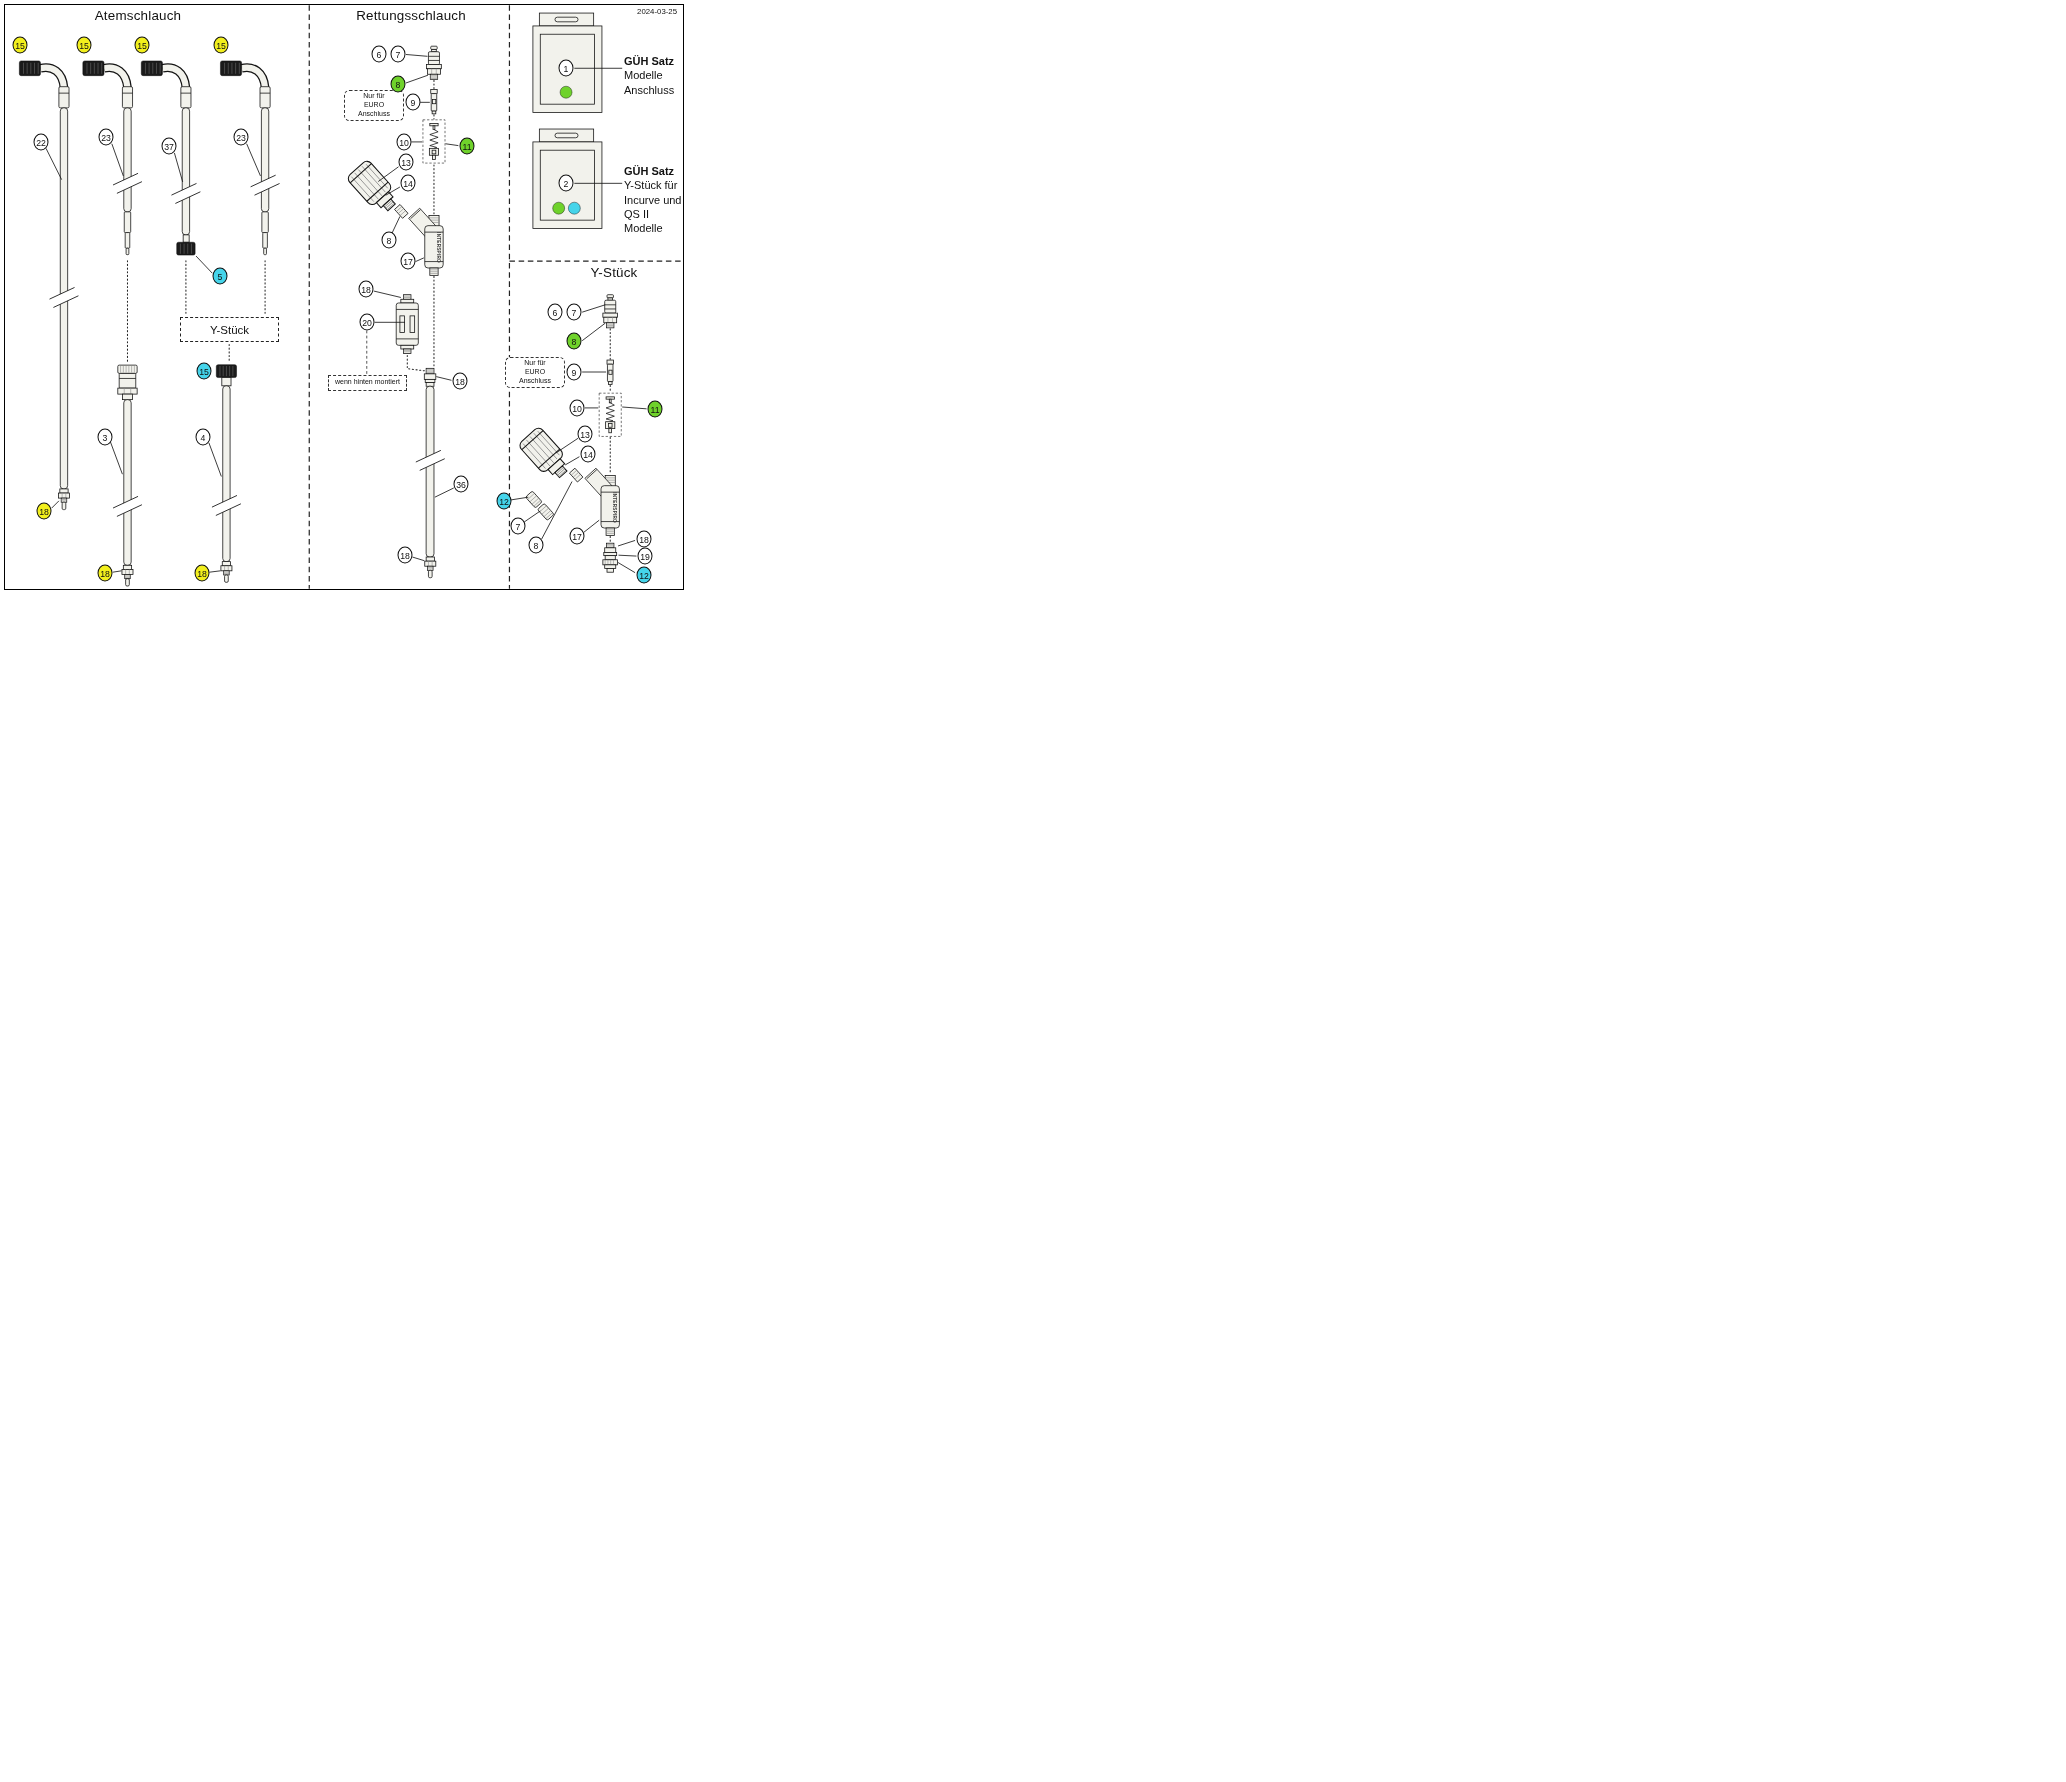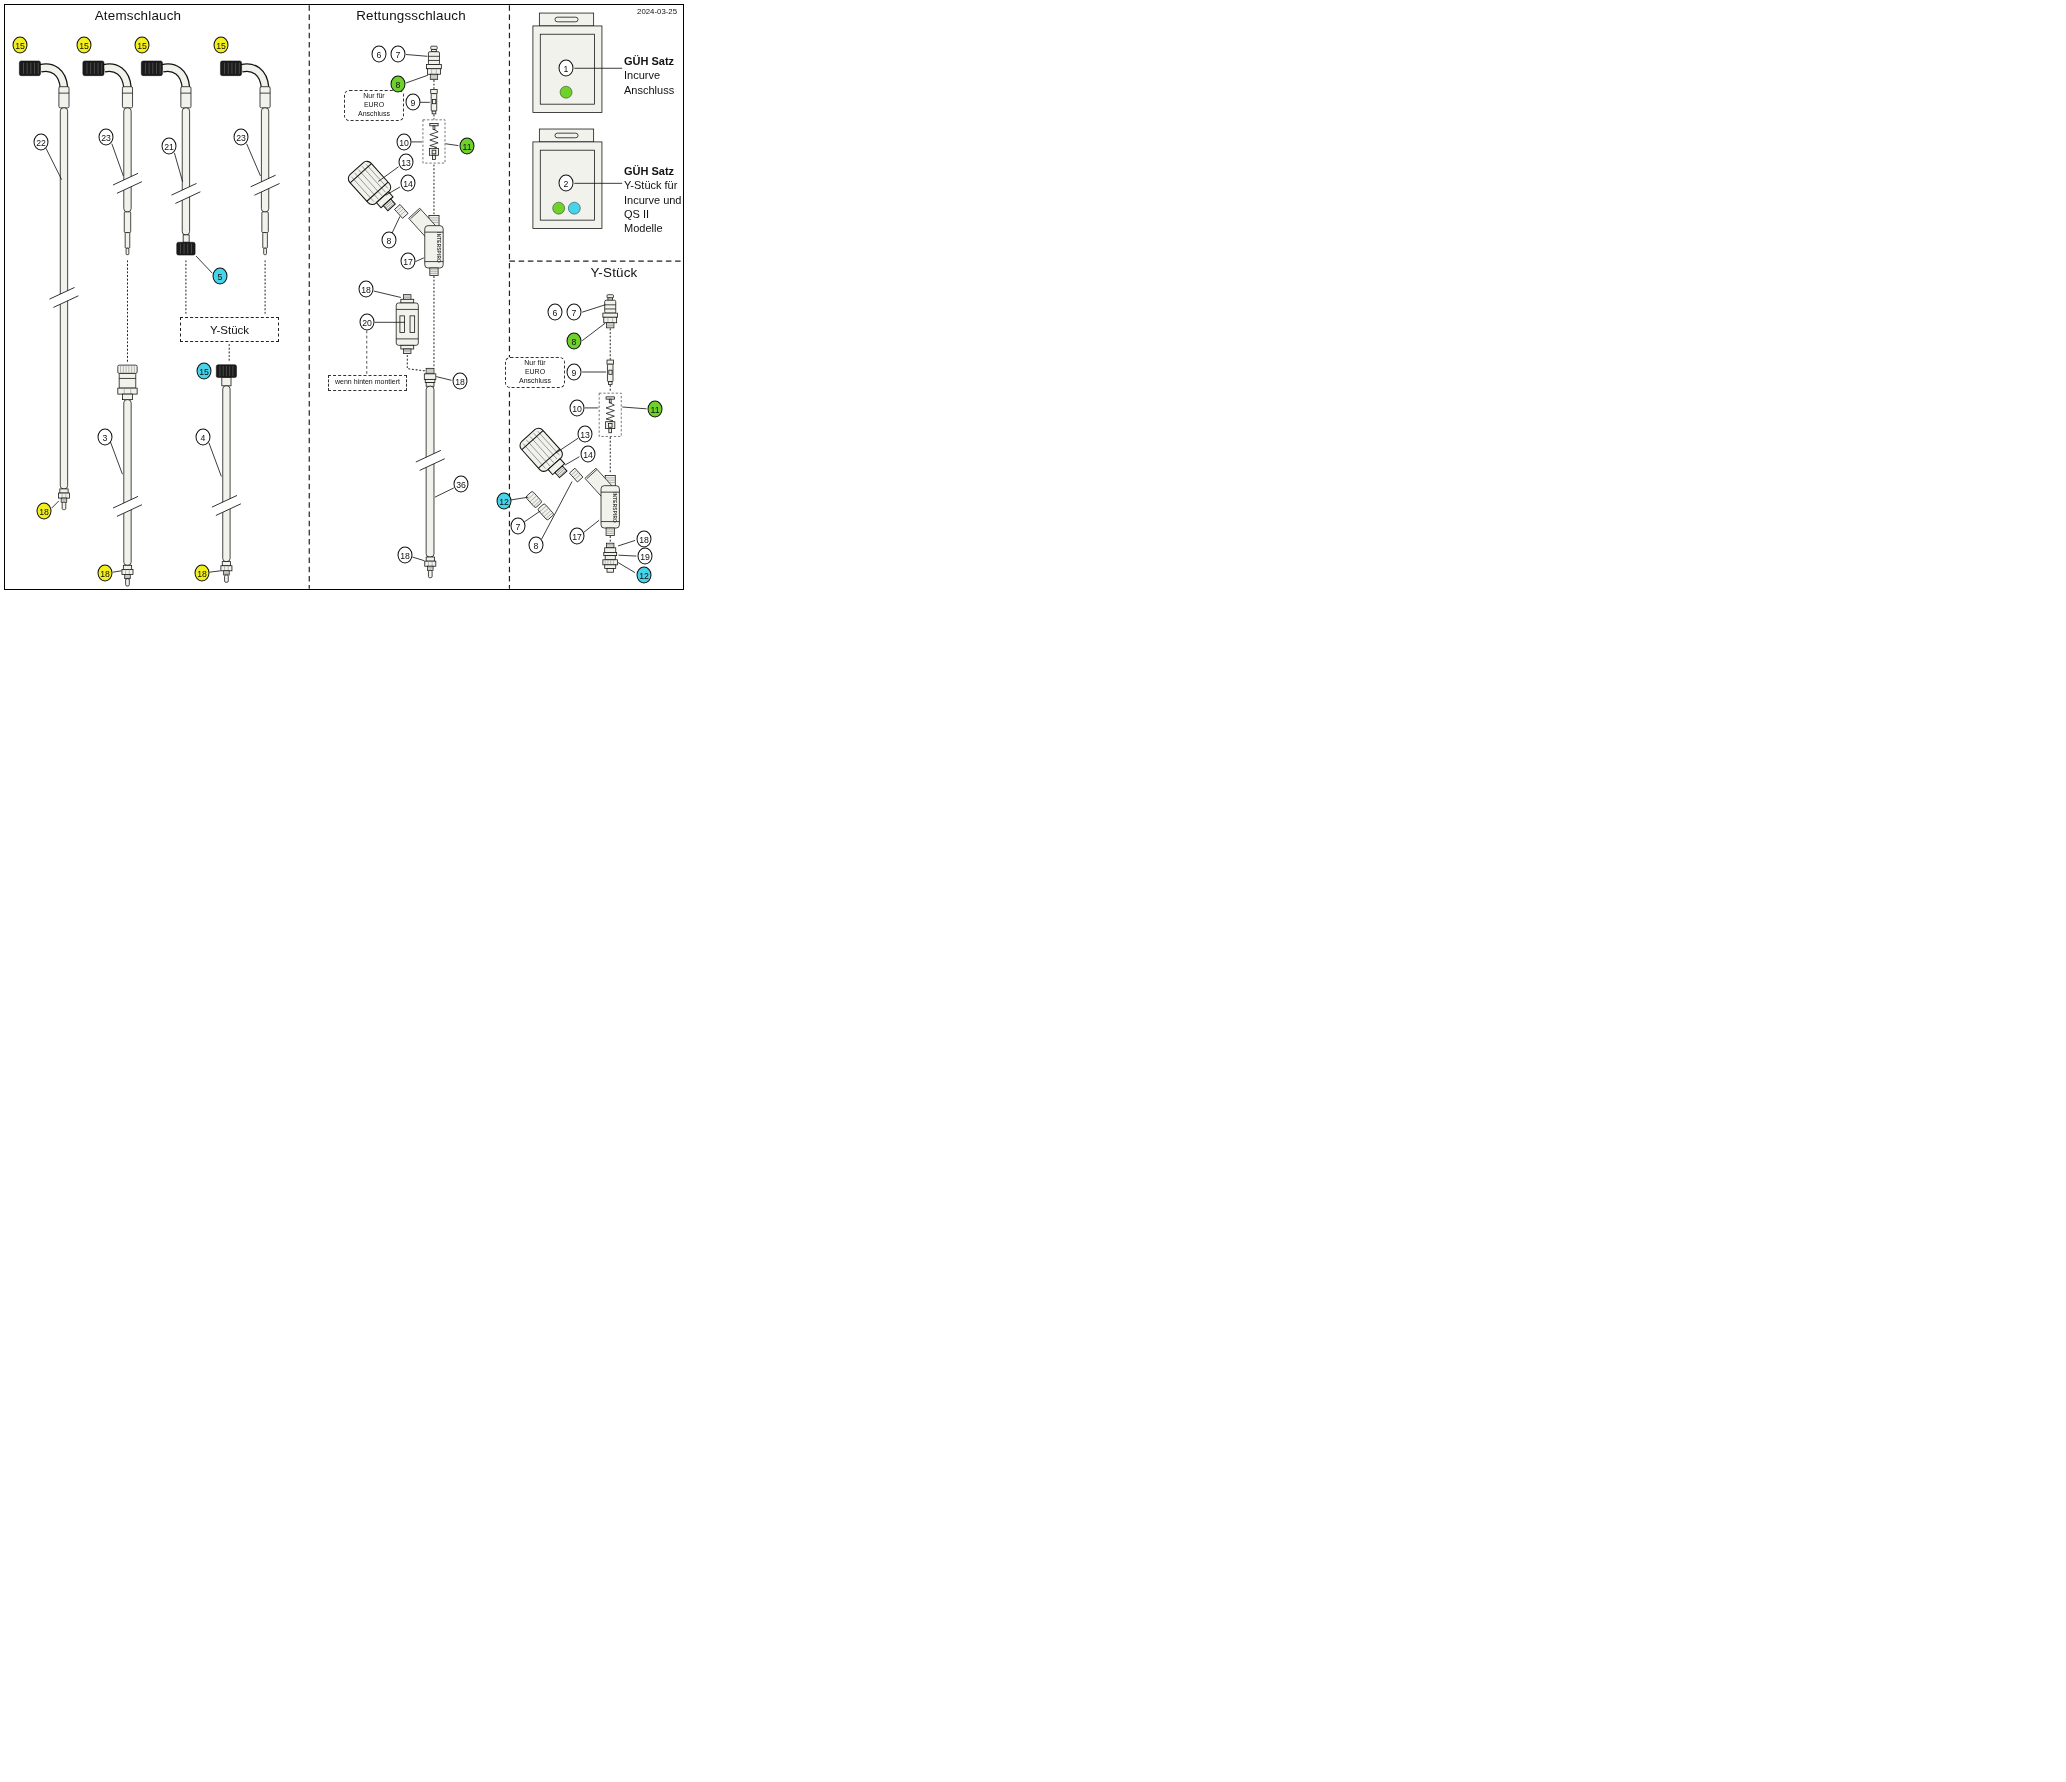--- a/index.html
+++ b/index.html
@@ -342,37 +342,37 @@
   <div class="notebox round" style="left:344px;top:90px;width:60px;height:31px">Nur für
 EURO
 Anschluss</div>
   <div class="notebox round" style="left:505px;top:357px;width:60px;height:31px">Nur für
 EURO
 Anschluss</div>
   <div class="notebox" style="left:328px;top:375px;width:79px;height:15.7px">wenn hinten montiert</div>
 
   <div class="kittext" style="left:624px;top:54px">
     <div class="kname">GÜH Satz</div>
-    <div class="kdesc">Incurve
+    <div class="kdesc">Modelle
 Anschluss</div>
   </div>
   <div class="kittext" style="left:624px;top:164px">
     <div class="kname">GÜH Satz</div>
     <div class="kdesc">Y-Stück für
 Incurve und
 QS II Modelle</div>
   </div>
 
   <div class="co y" style="left:20px;top:45px">15</div>
   <div class="co y" style="left:84px;top:45px">15</div>
   <div class="co y" style="left:142px;top:45px">15</div>
   <div class="co y" style="left:221px;top:45px">15</div>
   <div class="co" style="left:41px;top:142px">22</div>
   <div class="co" style="left:106px;top:137px">23</div>
-  <div class="co" style="left:169px;top:146px">21</div>
+  <div class="co" style="left:169px;top:146px">37</div>
   <div class="co" style="left:241px;top:137px">23</div>
   <div class="co c" style="left:220px;top:276px">5</div>
   <div class="co c" style="left:204px;top:371px">15</div>
   <div class="co" style="left:105px;top:437px">3</div>
   <div class="co" style="left:203px;top:437px">4</div>
   <div class="co y" style="left:44px;top:511px">18</div>
   <div class="co y" style="left:105px;top:573px">18</div>
   <div class="co y" style="left:202px;top:573px">18</div>
 
   <div class="co" style="left:379px;top:54px">6</div>

